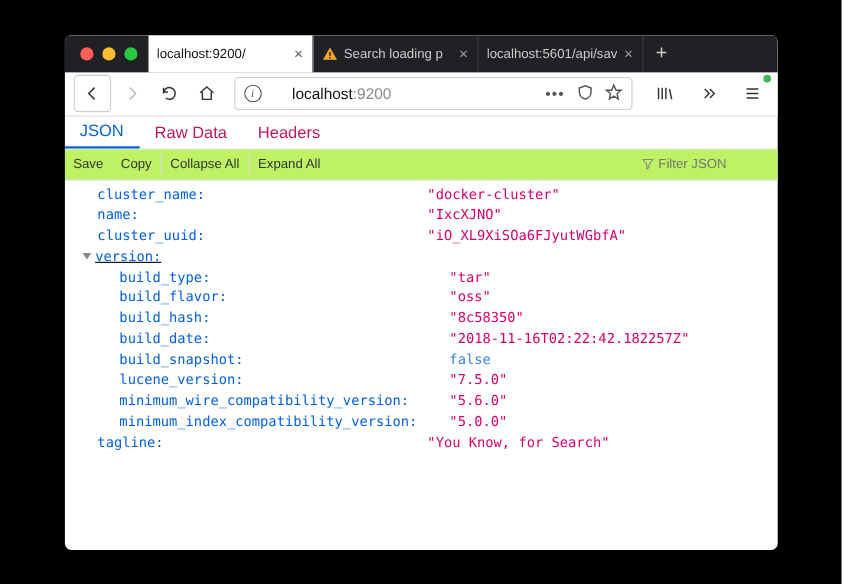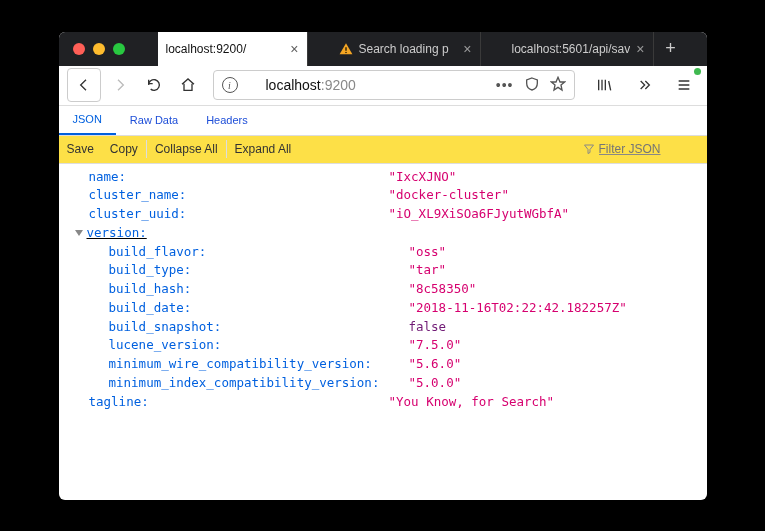--- a/index.html
+++ b/index.html
@@ -44,21 +44,20 @@
     display: flex;
     align-items: center;
     padding: 0 8px;
     min-width: 0;
     width: 150px;
     font-size: 12px;
     color: #ccc;
     gap: 6px;
     border-right: 1px solid #3a3a3a;
     cursor: pointer;
-    margin-left: 23px;
   }
   .tab.active { background: #fff; color: #111; }
   .tab-label { flex: 1; white-space: nowrap; overflow: hidden; text-overflow: ellipsis; }
   .tab-close { font-size: 14px; line-height: 1; opacity: 0.7; }
   .tab-add { width: 34px; display:flex; align-items:center; justify-content:center; color:#ccc; font-size:18px; cursor:pointer; }
   .warn-icon {
     width:14px;height:14px;display:inline-flex;align-items:center;justify-content:center;
   }
   .warn-icon svg { width:14px; height:14px; }
 
@@ -97,71 +96,70 @@
   .url-actions { display:flex; gap:10px; align-items:center; color:#555; }
   .right-icons { display:flex; align-items:center; gap:10px; padding-left:4px; }
   .badge-dot { position:relative; }
   .badge-dot::after { content:''; position:absolute; top:-2px; right:-2px; width:7px;height:7px;background:#3fb950;border-radius:50%; }
 
   .sub-tabs {
     height: 30px;
     border-bottom: 1px solid #ddd;
     display: flex;
     align-items: stretch;
-    font-size: 11px;
+    font-size: 15px;
   }
   .sub-tab {
     padding: 0 14px;
     display:flex; align-items:center;
     cursor:pointer;
-    color:#1d4ed8;
+    color:#be185d;
   }
   .sub-tab.active {
     color: #0060df;
     border-bottom: 2px solid #0060df;
   }
 
   .toolbar {
     height: 28px;
-    background: #fde047;
+    background: #bef264;
     border-bottom: 1px solid #ddd;
     display:flex;
     align-items:center;
     font-size:12px;
     color:#333;
   }
   .toolbar .btn { padding: 0 8px; height:100%; display:flex; align-items:center; cursor:pointer; }
   .toolbar .sep { border-left:1px solid #ddd; height:18px; }
   .filter-wrap {
     margin-left:auto;
     display:flex; align-items:center;
     padding:0 8px;
     color:#888;
     gap:4px;
-    text-decoration:underline;
   }
   .filter-input {
     border:none; background:transparent; font-size:12px; width:100px; outline:none;
   }
   .funnel { width:12px;height:12px; }
 
   .json-view {
     flex:1;
     overflow:auto;
     padding: 4px 10px 10px 10px;
     font-family: "SF Mono", Menlo, Consolas, monospace;
     font-size: 12.5px;
     line-height: 1.5;
   }
   .row { display:flex; white-space:pre; }
   .indent1 { padding-left: 20px; }
   .indent2 { padding-left: 40px; }
   .key { color:#0060df; }
   .str { color:#d6006f; }
-  .bool { color:#701a75; }
+  .bool { color:#3b82f6; }
   .caret {
     display:inline-block; width:0;height:0;
     border-left:4px solid transparent;
     border-right:4px solid transparent;
     border-top:6px solid #888;
     margin-right:4px;
     vertical-align:middle;
   }
   .key-col { width: 300px; flex-shrink:0; }
 </style>
@@ -274,26 +272,26 @@
     <div class="btn">Expand All</div>
     <div class="filter-wrap">
       <svg class="funnel" viewBox="0 0 24 24" fill="none" stroke="#888" stroke-width="2">
           <path d="M3 4h18l-7 9v6l-4 2v-8L3 4z"></path>
         </svg>
       <input class="filter-input" placeholder="Filter JSON" style="">
     </div>
   </div>
 
   <div class="json-view">
+    <div class="row indent1"><span class="key-col"><span class="key">cluster_name:</span></span><span class="str">"docker-cluster"</span></div>
     <div class="row indent1"><span class="key-col"><span class="key">name:</span></span><span class="str">"IxcXJNO"</span></div>
-    <div class="row indent1"><span class="key-col"><span class="key">cluster_name:</span></span><span class="str">"docker-cluster"</span></div>
     <div class="row indent1"><span class="key-col"><span class="key">cluster_uuid:</span></span><span class="str">"iO_XL9XiSOa6FJyutWGbfA"</span></div>
     <div class="row"><span class="key-col"><span style="padding-left:6px;text-decoration:underline;"><span class="caret"></span><span class="key">version:</span></span></span></div>
+    <div class="row indent2"><span class="key-col"><span class="key">build_type:</span></span><span class="str">"tar"</span></div>
     <div class="row indent2"><span class="key-col"><span class="key">build_flavor:</span></span><span class="str">"oss"</span></div>
-    <div class="row indent2"><span class="key-col"><span class="key">build_type:</span></span><span class="str">"tar"</span></div>
     <div class="row indent2"><span class="key-col"><span class="key">build_hash:</span></span><span class="str">"8c58350"</span></div>
     <div class="row indent2"><span class="key-col"><span class="key">build_date:</span></span><span class="str">"2018-11-16T02:22:42.182257Z"</span></div>
     <div class="row indent2"><span class="key-col"><span class="key">build_snapshot:</span></span><span class="bool">false</span></div>
     <div class="row indent2"><span class="key-col"><span class="key">lucene_version:</span></span><span class="str">"7.5.0"</span></div>
     <div class="row indent2"><span class="key-col"><span class="key">minimum_wire_compatibility_version:</span></span><span class="str">"5.6.0"</span></div>
     <div class="row indent2"><span class="key-col"><span class="key">minimum_index_compatibility_version:</span></span><span class="str">"5.0.0"</span></div>
     <div class="row indent1"><span class="key-col"><span class="key">tagline:</span></span><span class="str">"You Know, for Search"</span></div>
   </div>
 
 </div>

